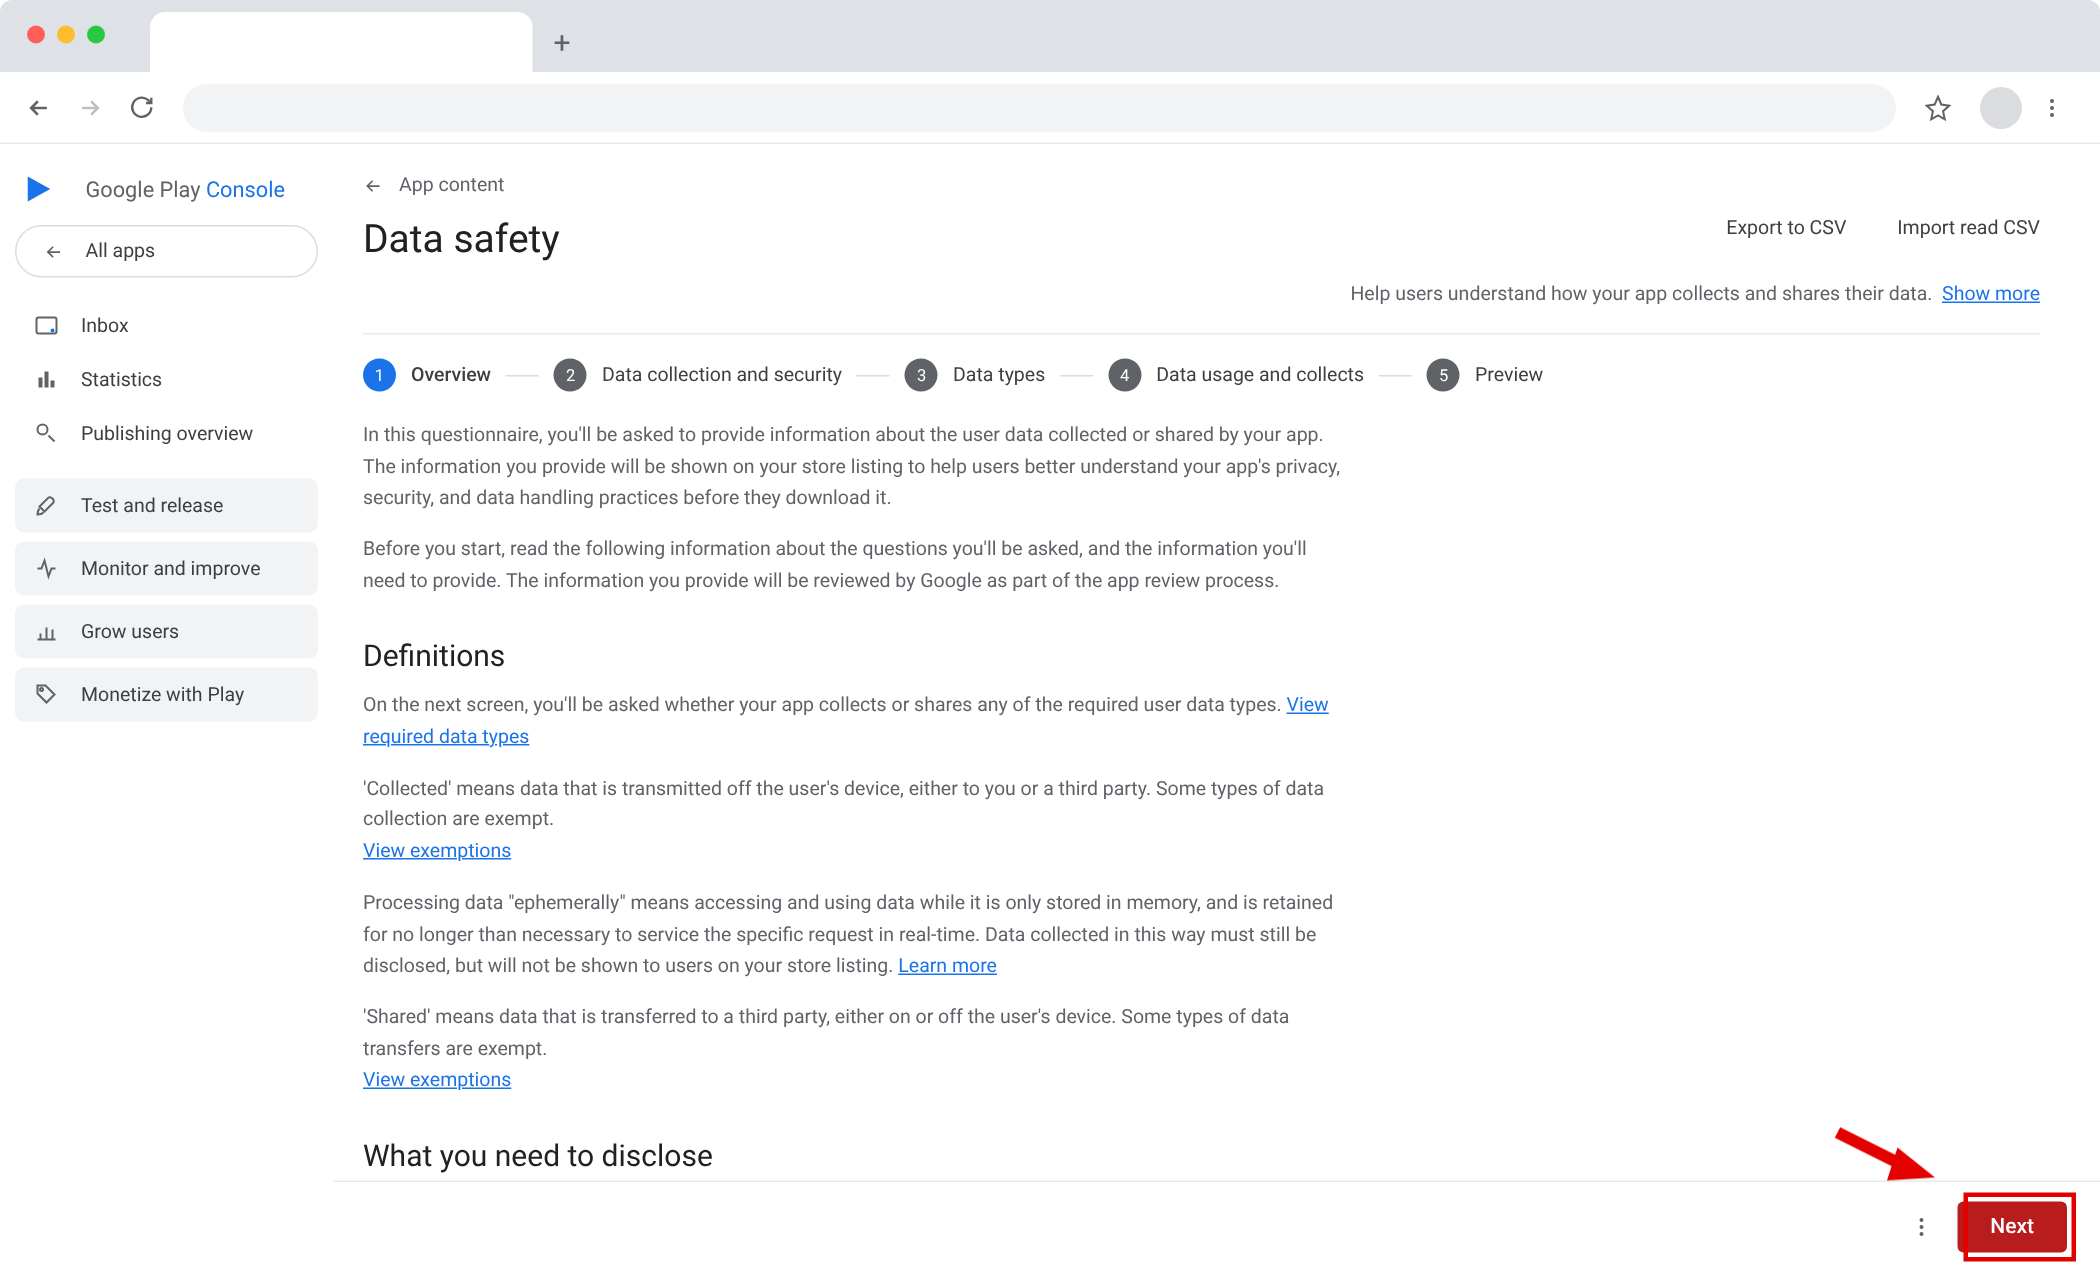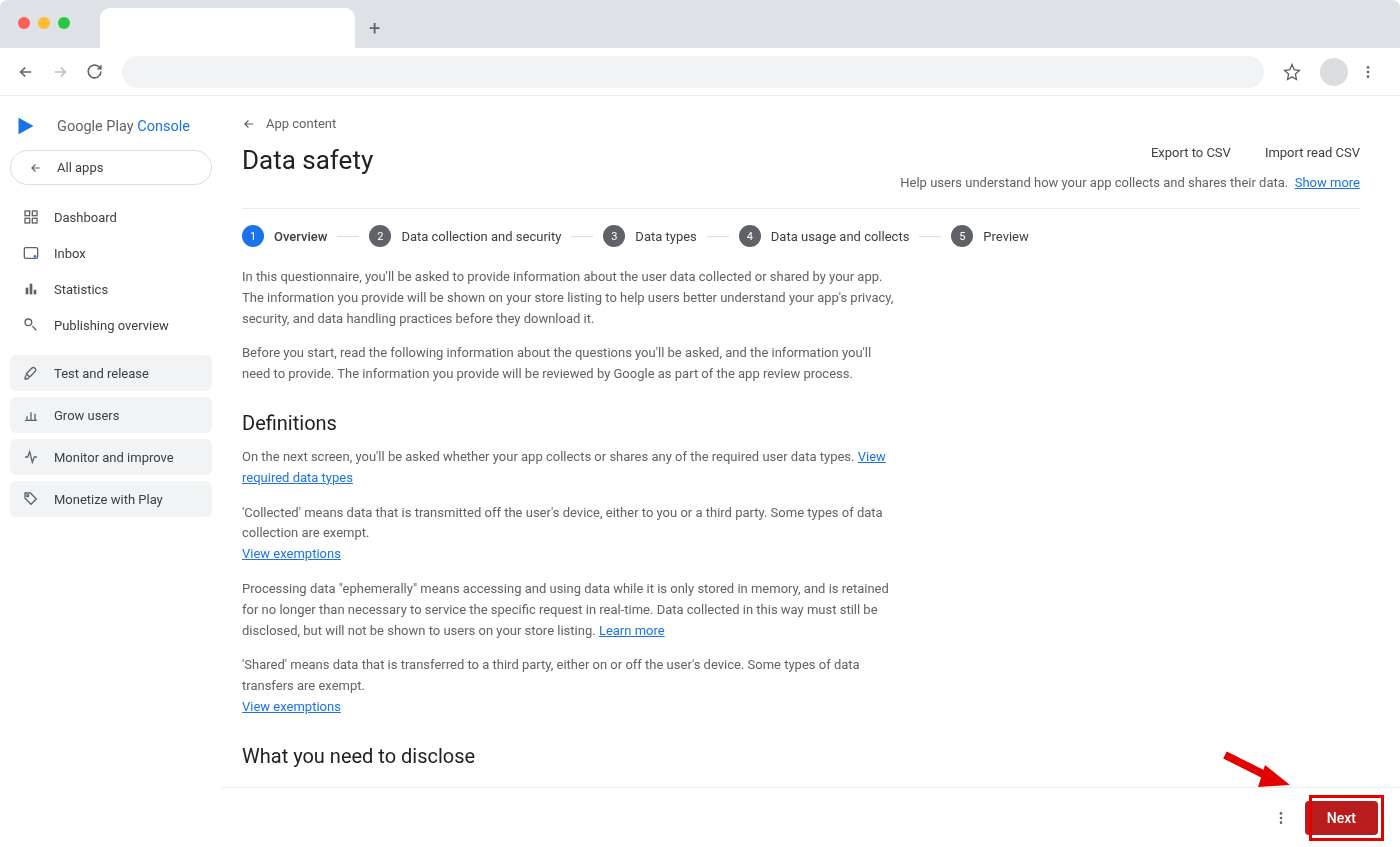--- a/index.html
+++ b/index.html
@@ -38,21 +38,21 @@
 .nav-item.primary { background: #f1f3f4; margin-bottom: 6px; }
 .nav-icon-sm { width: 18px; height: 18px; display: flex; align-items: center; justify-content: center; color: #5f6368; flex-shrink: 0; }
 
 .content-wrap { flex: 1; position: relative; overflow: hidden; }
 .content-scroll { position: absolute; inset: 0; bottom: 60px; overflow-y: auto; padding: 20px 40px 20px 20px; }
 .content-scroll::-webkit-scrollbar { width: 10px; }
 .content-scroll::-webkit-scrollbar-thumb { background: #dadce0; border-radius: 5px; }
 
 .breadcrumb { display: flex; align-items: center; gap: 10px; font-size: 13px; color: #5f6368; margin-bottom: 14px; cursor: pointer; }
 
-.page-header { display: flex; justify-content: space-between; align-items: flex-start; margin-bottom: 0; }
+.page-header { display: flex; justify-content: space-between; align-items: flex-start; margin-bottom: 14px; }
 .page-title { font-size: 26px; font-weight: 400; color: #202124; }
 .header-actions { display: flex; gap: 18px; }
 .header-action { font-size: 13px; color: #3c4043; cursor: pointer; padding-left: 16px; }
 
 .subtitle { font-size: 13px; color: #5f6368; margin-bottom: 18px; text-align: right; }
 .link { color: #1a73e8; text-decoration: underline; cursor: pointer; }
 
 .stepper { display: flex; align-items: center; padding: 16px 0 20px 0; border-top: 1px solid #e8eaed; }
 .step { display: flex; align-items: center; gap: 10px; }
 .step-num { width: 22px; height: 22px; border-radius: 50%; background: #5f6368; color: #fff; display: flex; align-items: center; justify-content: center; font-size: 11px; }
@@ -136,31 +136,20 @@
     <div class="all-apps">
       <svg width="14" height="14" viewBox="0 0 24 24" fill="none" stroke="#5f6368" stroke-width="2">
           <path d="M19 12H5M11 18l-6-6 6-6"></path>
         </svg>
       <span>All apps</span>
     </div>
 
     <div class="nav-item">
       <span class="nav-icon-sm">
           <svg width="16" height="16" viewBox="0 0 24 24" fill="none" stroke="currentColor" stroke-width="2">
-            <rect x="3" y="3" width="7" height="7"></rect>
-            <rect x="14" y="3" width="7" height="7"></rect>
-            <rect x="3" y="14" width="7" height="7"></rect>
-            <rect x="14" y="14" width="7" height="7"></rect>
-          </svg>
-        </span>
-      <span>Dashboard</span>
-    </div>
-    <div class="nav-item">
-      <span class="nav-icon-sm">
-          <svg width="16" height="16" viewBox="0 0 24 24" fill="none" stroke="currentColor" stroke-width="2">
             <rect x="2" y="4" width="20" height="16" rx="2"></rect>
             <circle cx="18" cy="17" r="2" fill="#1a73e8" stroke="none"></circle>
           </svg>
         </span>
       <span>Inbox</span>
     </div>
     <div class="nav-item">
       <span class="nav-icon-sm">
           <svg width="16" height="16" viewBox="0 0 24 24" fill="currentColor">
             <rect x="4" y="10" width="4" height="10"></rect>
@@ -186,32 +175,32 @@
       <span class="nav-icon-sm">
           <svg width="16" height="16" viewBox="0 0 24 24" fill="none" stroke="currentColor" stroke-width="2">
             <path d="M5 15c-2 2-2 6-2 6s4 0 6-2M14 4c3-1 6 2 5 5l-9 9-5-5 9-9z"></path>
           </svg>
         </span>
       <span>Test and release</span>
     </div>
     <div class="nav-item primary">
       <span class="nav-icon-sm">
           <svg width="16" height="16" viewBox="0 0 24 24" fill="none" stroke="currentColor" stroke-width="2">
+            <path d="M3 12h4l3-8 4 16 3-8h4"></path>
+          </svg>
+        </span>
+      <span>Monitor and improve</span>
+    </div>
+    <div class="nav-item primary">
+      <span class="nav-icon-sm">
+          <svg width="16" height="16" viewBox="0 0 24 24" fill="none" stroke="currentColor" stroke-width="2">
             <path d="M3 20h18M6 20v-6M12 20V8M18 20v-10"></path>
           </svg>
         </span>
       <span>Grow users</span>
-    </div>
-    <div class="nav-item primary">
-      <span class="nav-icon-sm">
-          <svg width="16" height="16" viewBox="0 0 24 24" fill="none" stroke="currentColor" stroke-width="2">
-            <path d="M3 12h4l3-8 4 16 3-8h4"></path>
-          </svg>
-        </span>
-      <span>Monitor and improve</span>
     </div>
     <div class="nav-item primary">
       <span class="nav-icon-sm">
           <svg width="16" height="16" viewBox="0 0 24 24" fill="none" stroke="currentColor" stroke-width="2">
             <path d="M20 12l-8 8-9-9V3h8l9 9z"></path>
             <circle cx="7" cy="7" r="1.5"></circle>
           </svg>
         </span>
       <span>Monetize with Play</span>
     </div>

